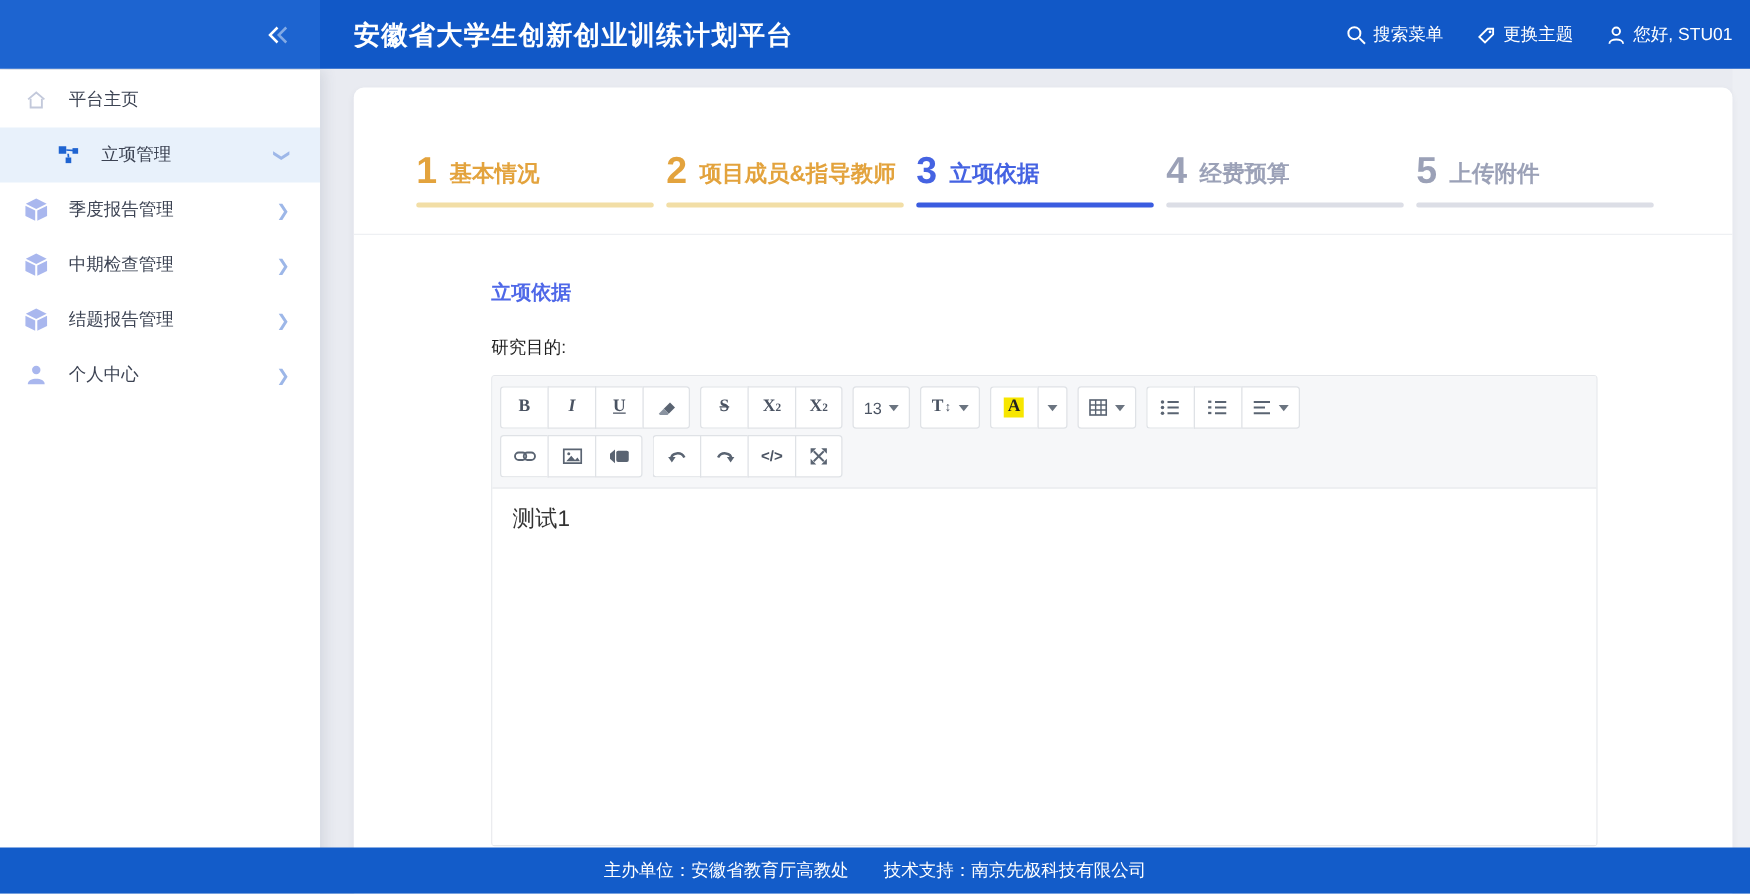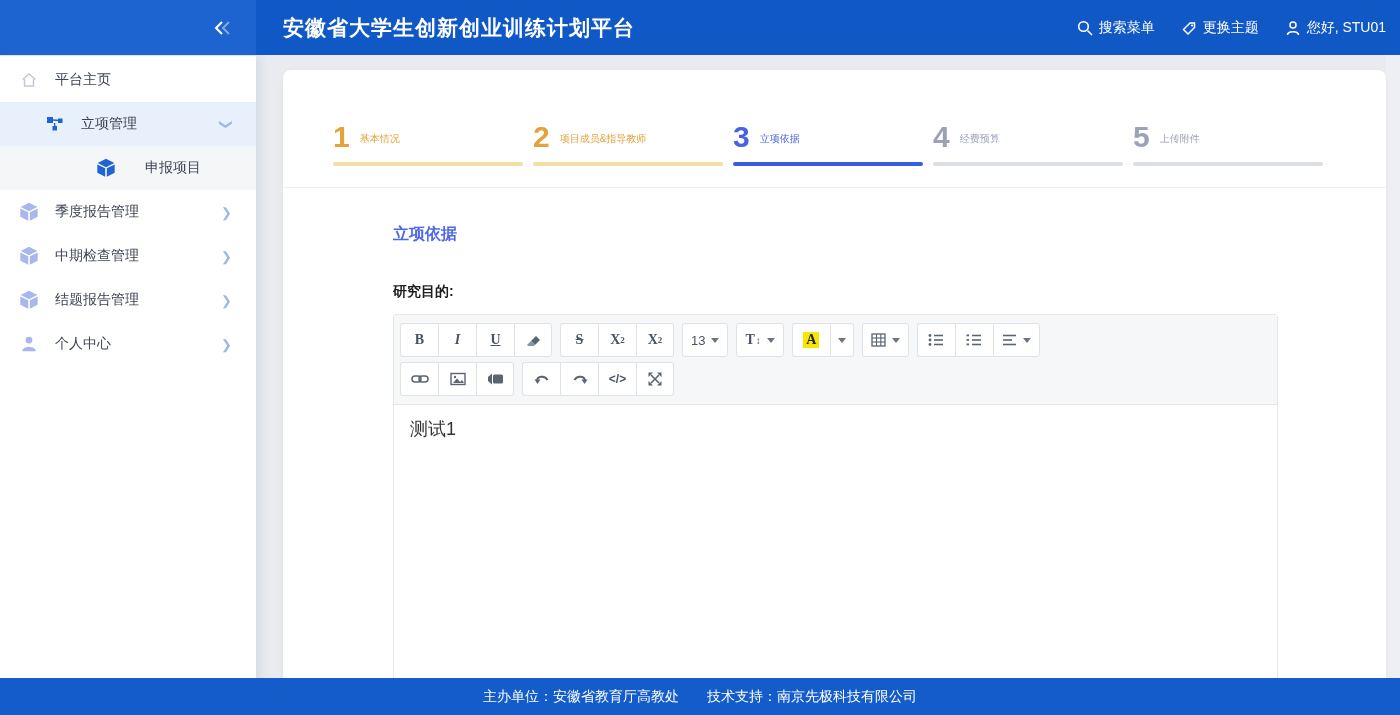--- a/index.html
+++ b/index.html
@@ -35,33 +35,33 @@
   .main { position:absolute; top:55px; left:256px; right:0; bottom:0; background:#e9ebf1; }
   .scroll-strip { position:absolute; top:0; right:0; bottom:0; width:14px; background:#edeff4; }
   .card { position:absolute; top:15px; left:27px; right:14px; bottom:-12px; background:#fff;
           border-radius:8px 8px 0 0; box-shadow:0 2px 6px rgba(31,45,80,.05); }
 
   
   .steps { display:flex; padding:50px 0 0 50px; height:118px; border-bottom:1px solid #eef0f3; }
   .step { width:190px; margin-right:10px; cursor:pointer; }
   .step-head { display:flex; align-items:center; height:34px; }
   .step-num { font-size:30px; font-weight:bold; line-height:1; }
-  .step-label { font-size:10px; font-weight:normal; margin-left:10px; margin-top:4px; }
+  .step-label { font-size:18px; font-weight:bold; margin-left:10px; margin-top:4px; }
   .step-bar { height:4px; border-radius:2px; margin-top:8px; }
   .step.done .step-num, .step.done .step-label { color:#e3a33d; }
   .step.done .step-bar { background:#f2dea6; }
   .step.active .step-num, .step.active .step-label { color:#4563e2; }
   .step.active .step-bar { background:#3a5ce0; }
   .step.pending .step-num, .step.pending .step-label { color:#9ba1b7; }
   .step.pending .step-bar { background:#dcdee6; }
 
   
   .content { padding:0 108px 0 110px; }
   .section-title { margin-top:36px; color:#4f68e8; font-size:16px; font-weight:bold; }
-  .field-label { margin-top:38px; color:#1f1f1f; font-size:14px; font-weight:bold; }
+  .field-label { margin-top:24px; color:#1f1f1f; font-size:14px; font-weight:normal; }
 
   
   .editor { margin-top:13px; border:1px solid #e4e6ea; border-radius:3px; }
   .toolbar { background:#f6f7f9; padding:8px 6px; border-bottom:1px solid #e4e6ea; }
   .tb-row { display:flex; align-items:flex-start; }
   .tb-row + .tb-row { margin-top:5px; }
   .grp { display:flex; margin-right:8px; }
   .tbtn { height:34px; min-width:38px; background:#fff; border:1px solid #dfe2e6; border-right-width:0;
           display:flex; align-items:center; justify-content:center; cursor:pointer;
           color:#4a5362; font-size:14px; padding:0 8px; }
@@ -147,30 +147,20 @@
         <svg width="19" height="18" viewBox="0 0 19 18">
           <rect x="1" y="2" width="6" height="6" fill="currentColor"></rect>
           <rect x="12" y="3.5" width="4.5" height="4.5" fill="currentColor"></rect>
           <rect x="6.5" y="11" width="4.5" height="4.5" fill="currentColor"></rect>
           <path d="M7 5 L14 5.5 M8.5 8 L8.8 11" stroke="currentColor" stroke-width="1.4" fill="none"></path>
         </svg>
       </span>
       <span>立项管理</span>
       <span class="chev down">❯</span>
     </div>
-    <div class="side-item sub">
-      <span class="s-icon icon-blue">
-        <svg width="20" height="20" viewBox="0 0 12 12">
-          <polygon points="6,0.5 11,3 6,5.5 1,3" fill="currentColor"></polygon>
-          <polygon points="0.8,3.9 5.5,6.2 5.5,11.2 0.8,8.9" fill="currentColor"></polygon>
-          <polygon points="11.2,3.9 6.5,6.2 6.5,11.2 11.2,8.9" fill="currentColor"></polygon>
-        </svg>
-      </span>
-      <span>申报项目</span>
-    </div>
     <div class="side-item">
       <span class="s-icon icon-lav">
         <svg width="20" height="20" viewBox="0 0 12 12">
           <polygon points="6,0.5 11,3 6,5.5 1,3" fill="currentColor"></polygon>
           <polygon points="0.8,3.9 5.5,6.2 5.5,11.2 0.8,8.9" fill="currentColor"></polygon>
           <polygon points="11.2,3.9 6.5,6.2 6.5,11.2 11.2,8.9" fill="currentColor"></polygon>
         </svg>
       </span>
       <span>季度报告管理</span>
       <span class="chev">❯</span>

